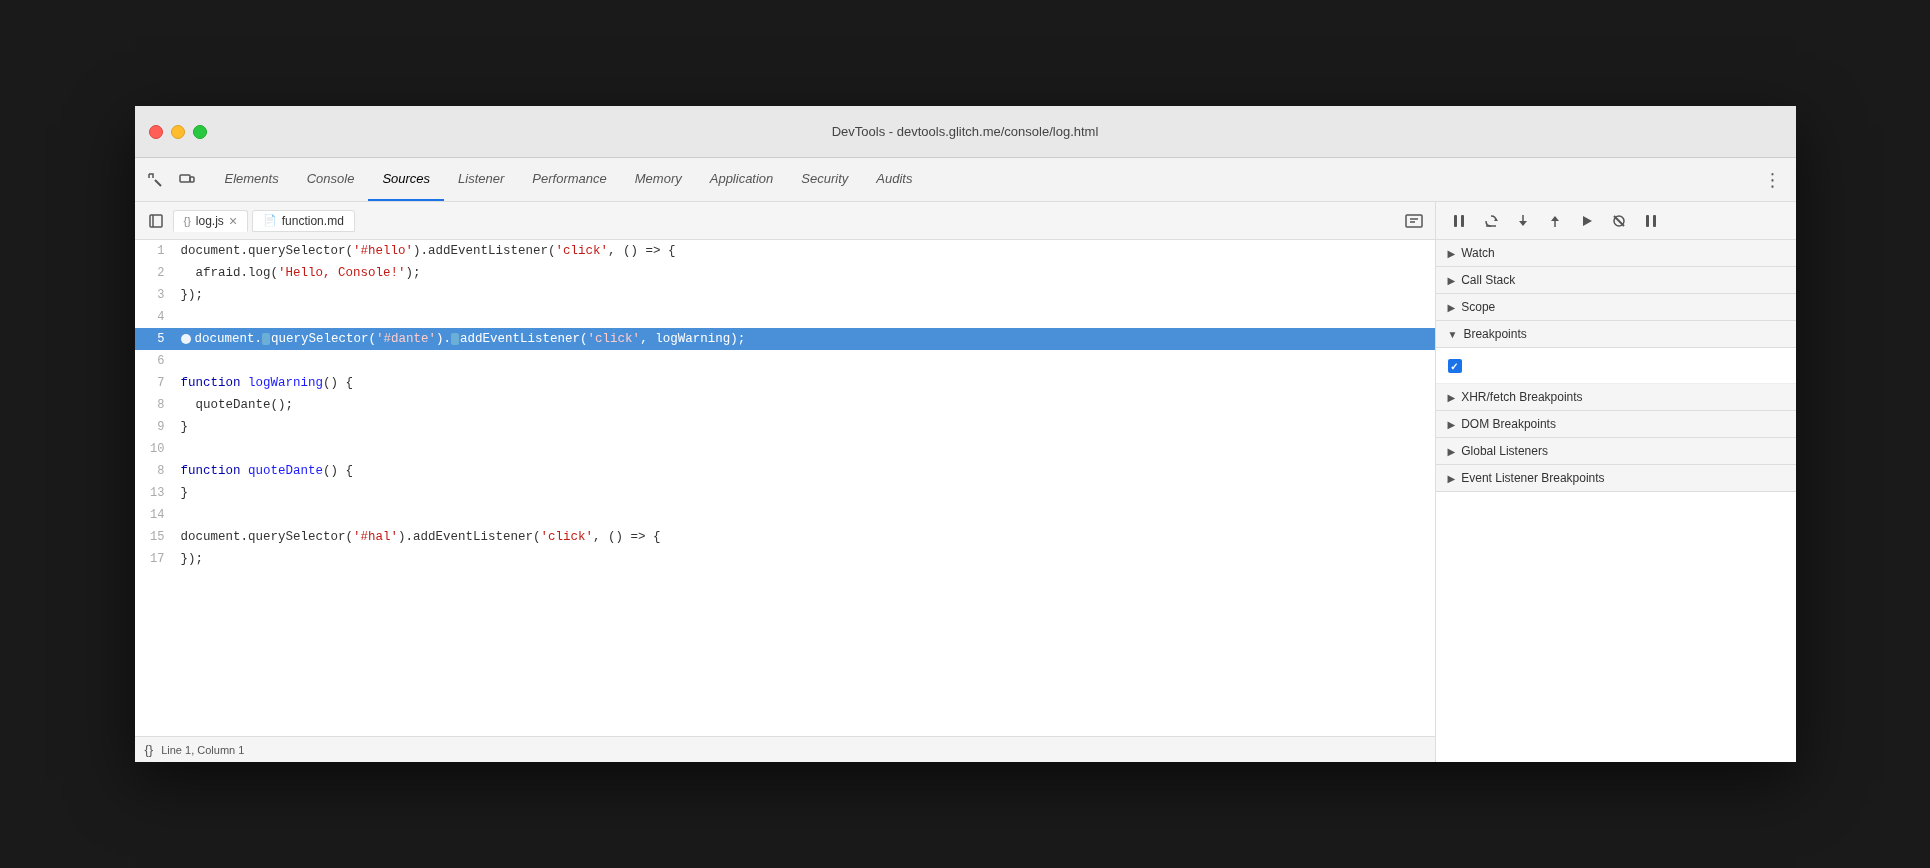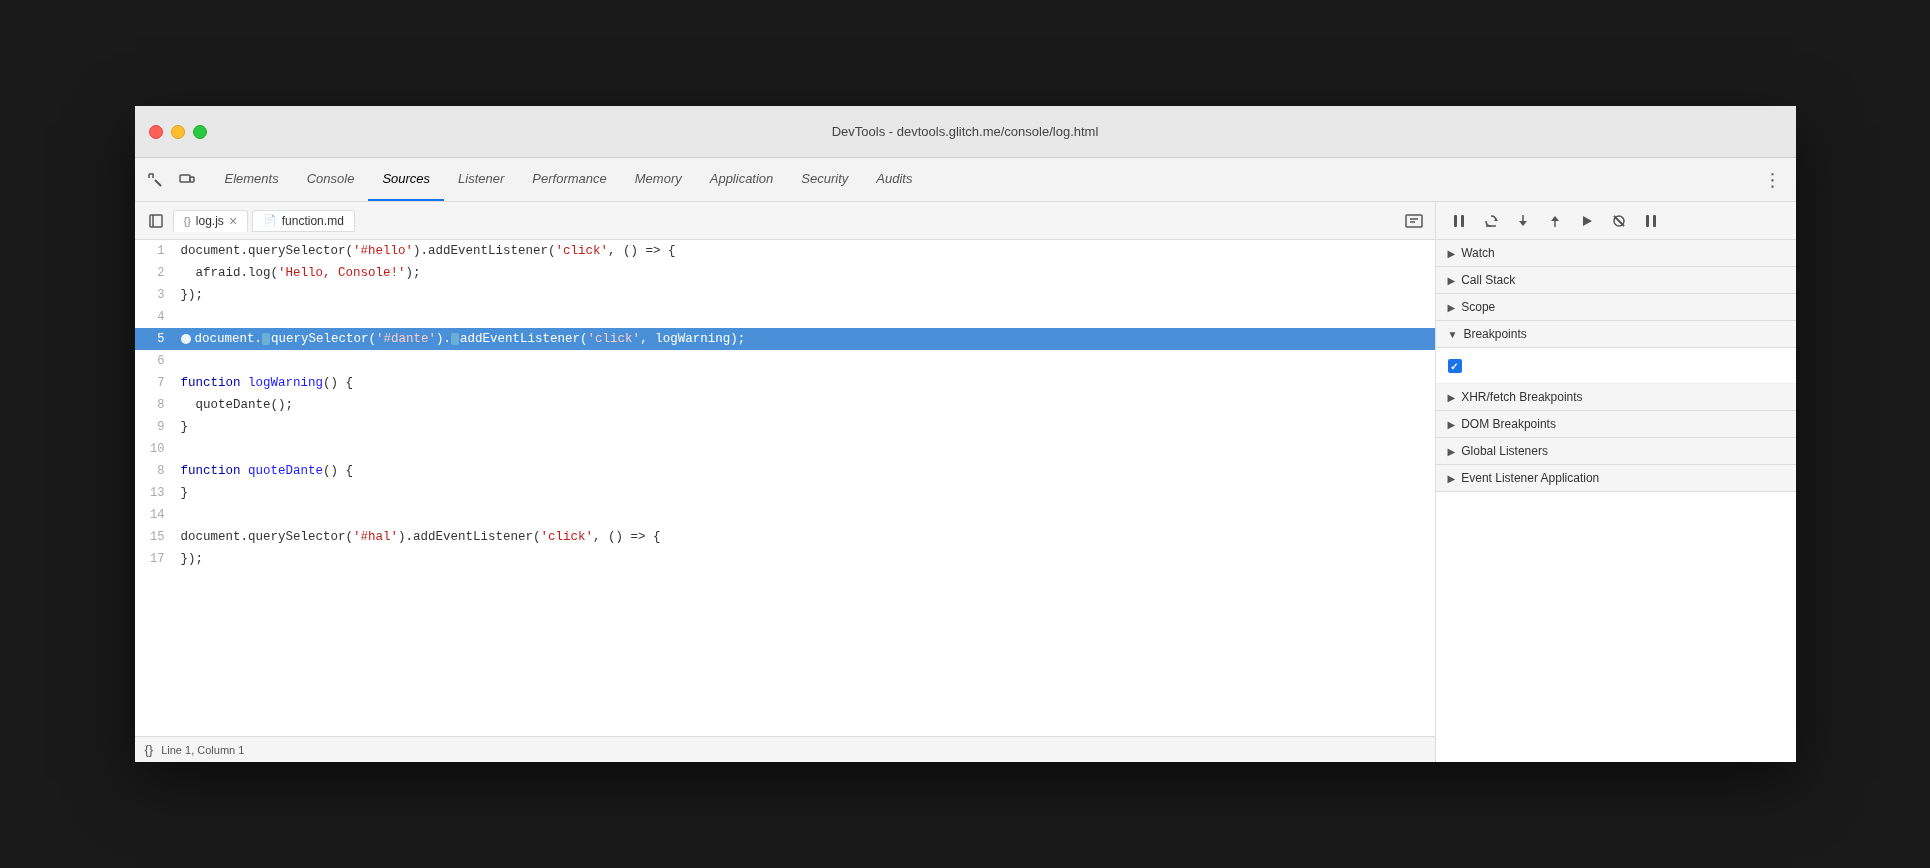--- a/index.html
+++ b/index.html
@@ -594,18 +594,18 @@
           <span>DOM Breakpoints</span>
         </div>
 
         <div class="section-header">
           <span class="section-arrow">▶</span>
           <span>Global Listeners</span>
         </div>
 
         <div class="section-header">
           <span class="section-arrow">▶</span>
-          <span>Event Listener Application</span>
+          <span>Event Listener Breakpoints</span>
         </div>
       </div>
     </div>
   </div>
 </div>
 
 </body></html>

